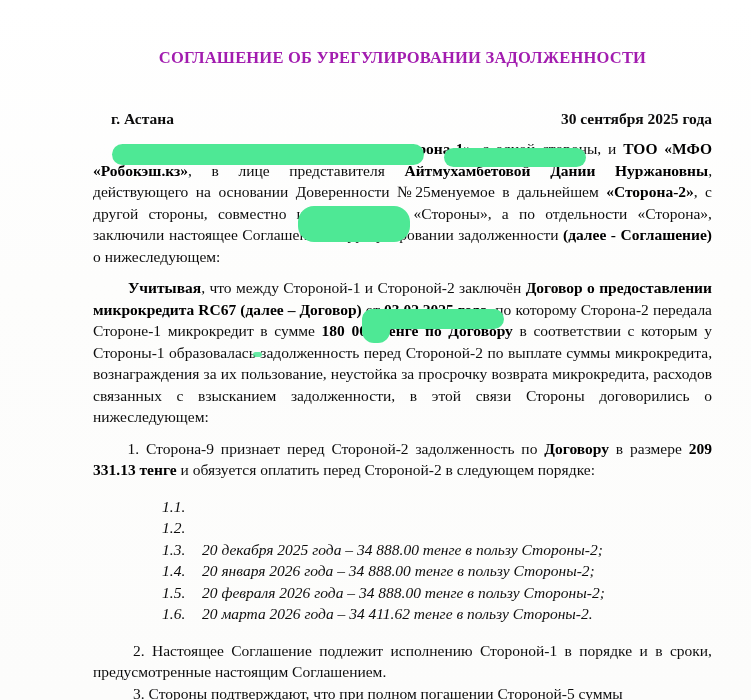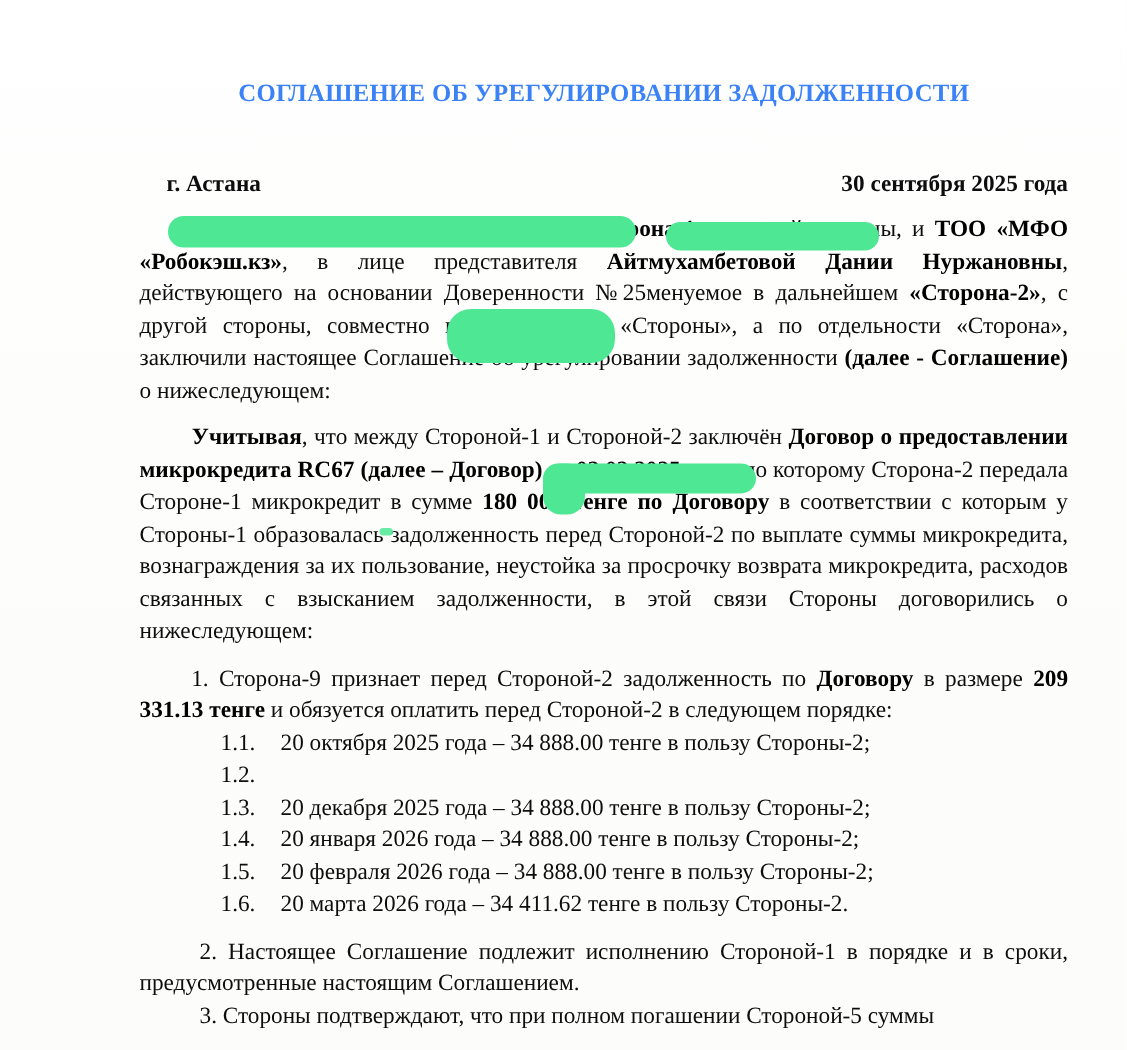--- a/index.html
+++ b/index.html
@@ -33,23 +33,23 @@
     position: absolute;
     left: 93px;
     top: 0;
     width: 619px;
   }
   .doc-title {
     text-align: center;
     font-weight: bold;
     font-size: 16.5px;
     letter-spacing: 0.2px;
-    margin: 0;
-    padding-top: 52px;
-    color: #3b82f6;
+    margin: 16px;
+    padding-top: 32px;
+    color: #a21caf;
     white-space: nowrap;
   }
   .meta-row {
     display: flex;
     justify-content: space-between;
     align-items: flex-end;
     font-weight: bold;
     font-size: 15.5px;
     margin-top: 42px;
     padding-left: 18px;
@@ -65,25 +65,26 @@
   }
   .para.cont {
     text-indent: 0;
   }
   .body-block {
     margin-top: 10px;
   }
   b, strong { font-weight: bold; color: #000; }
 
   .list {
-    margin: 0;
+    margin: 15px;
     padding: 0;
     list-style: none;
     font-size: 15.5px;
     line-height: 21.5px;
+    font-style: italic;
   }
   .list li {
     display: flex;
     padding-left: 54px;
   }
   .list .num {
     width: 40px;
     flex: 0 0 40px;
   }
   .list .txt {
@@ -168,21 +169,20 @@
       <p class="para cont">&nbsp;&nbsp;&nbsp;&nbsp;&nbsp;&nbsp;&nbsp;&nbsp;<b>Учитывая</b><span>, что между Стороной-1 и Стороной-2 заключён </span><b>Договор о предоставлении микрокредита RC</b><b class="masked"></b><b>67</b><b> (далее – Договор)</b><span> от </span><b>03.02.2025 года</b><span>, по которому Сторона-2 передала Стороне-1 микрокредит в сумме </span><b>180 000 тенге по Договору</b><span> в соответствии с которым у Стороны-1 образовалась задолженность перед Стороной-2 по выплате суммы микрокредита, вознаграждения за их пользование, неустойка за просрочку возврата микрокредита, расходов связанных с взысканием задолженности, в этой связи Стороны договорились о нижеследующем:</span></p>
     </div>
 
     <div class="body-block">
       <p class="para cont">&nbsp;&nbsp;&nbsp;&nbsp;&nbsp;<span>1. Сторона-9 признает перед Стороной-2 задолженность по </span><b>Договору</b><span> в размере </span><b>209 331.13 тенге</b><span> и обязуется оплатить перед Стороной-2 в следующем порядке:</span></p>
     </div>
 
     <ul class="list">
       <li>
         <span class="num">1.1.</span>
-        <span class="txt">20 октября 2025 года – 34 888.00 тенге в пользу Стороны-2;</span>
       </li>
       <li>
         <span class="num">1.2.</span>
       </li>
       <li>
         <span class="num">1.3.</span>
         <span class="txt">20 декабря 2025 года – 34 888.00 тенге в пользу Стороны-2;</span>
       </li>
       <li>
         <span class="num">1.4.</span>

